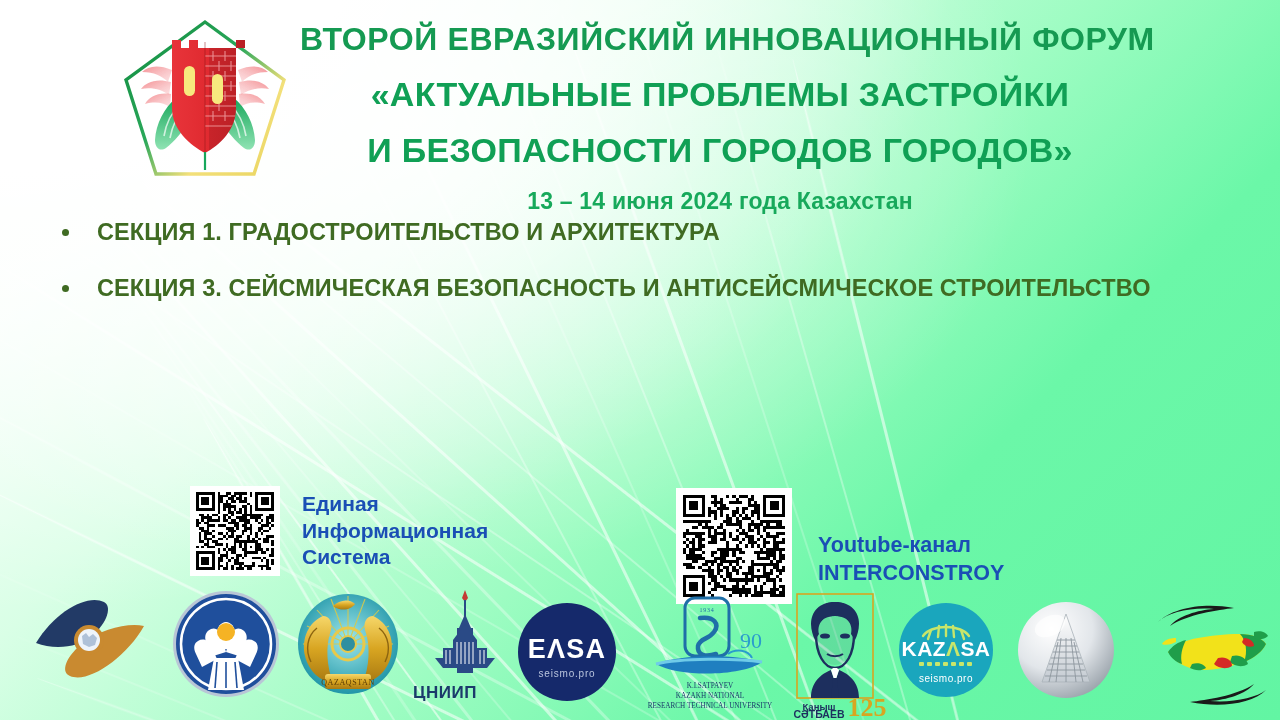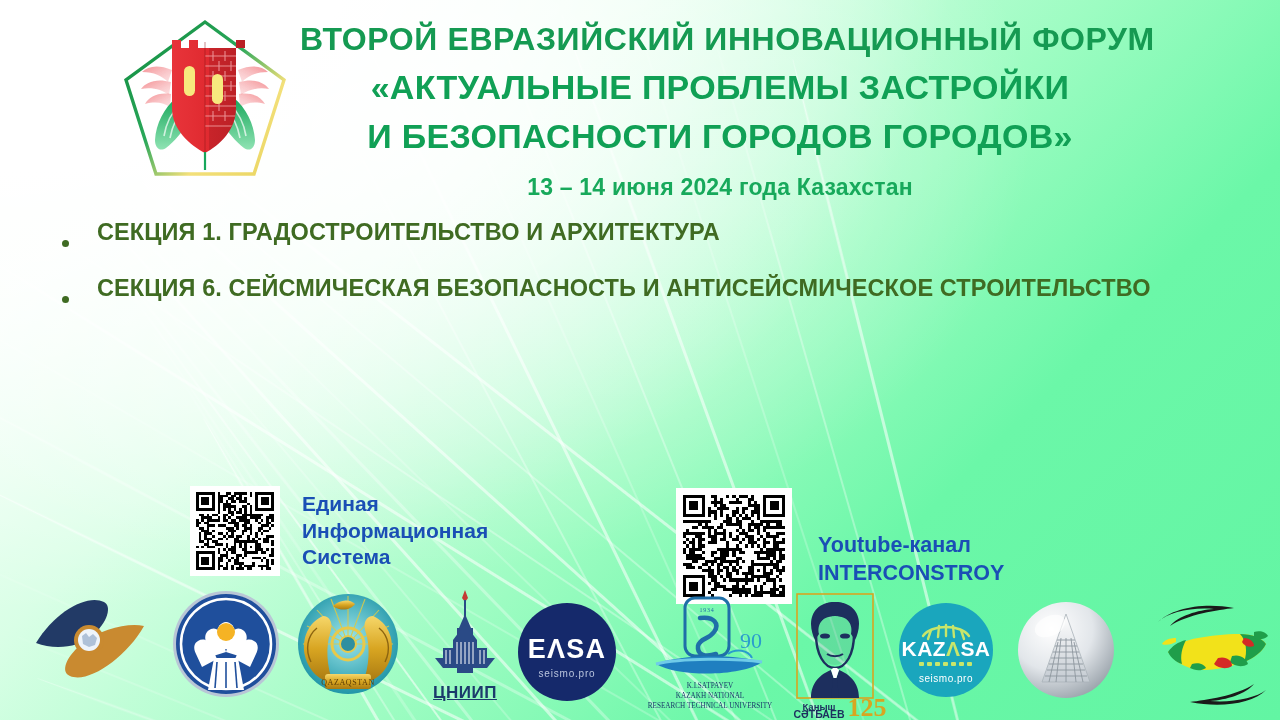--- a/index.html
+++ b/index.html
@@ -33,29 +33,29 @@
   #forum-logo{position:absolute;left:114px;top:12px;width:182px;height:178px;}
 
   
   #header{position:absolute;left:300px;top:22px;width:840px;text-align:center;}
   #header .kicker{
     color:#159a52;font-weight:bold;font-size:32px;letter-spacing:0.6px;
     line-height:1.12;margin:0 0 3px 0;white-space:nowrap;
   }
   #header .title{
     color:#10a055;font-weight:bold;font-size:34px;letter-spacing:0.3px;
-    line-height:1.16;margin:10px;white-space:nowrap;
+    line-height:1.16;margin:17px;white-space:nowrap;
   }
   #header .date{
     color:#17a95b;font-weight:bold;font-size:23px;margin-top:17px;letter-spacing:0.2px;text-align:center;
   }
 
   
   #sections{position:absolute;left:62px;top:218px;width:1140px;}
-  .sec-row{display:flex;align-items:flex-end;margin-bottom:27px;}
+  .sec-row{display:flex;align-items:flex-start;margin-bottom:27px;}
   .sec-row:last-child{margin-bottom:0;}
   .bullet{
     flex:0 0 auto;width:7px;height:7px;border-radius:50%;
     background:#3f6b22;margin:11px 28px 0 0;
   }
   .sec-text{
     color:#3f6b22;font-weight:bold;font-size:23.5px;line-height:1.24;
     letter-spacing:0.1px;
   }
 
@@ -69,21 +69,21 @@
   .qr-caption{
     color:#1a4fb5;font-weight:bold;font-size:21px;line-height:1.28;
     margin-left:22px;white-space:pre-line;
   }
   #qr-group-yt .qr-caption{margin-left:26px;font-size:21.5px;margin-top:28px;}
 
   
   #logo-strip{position:absolute;left:0;top:588px;width:1280px;height:132px;}
   .org{position:absolute;top:0;height:132px;}
   .org-cap{
-    text-align:center;font-weight:bold;color:#1b3a6b;text-decoration:underline;
+    text-align:left;font-weight:bold;color:#1b3a6b;
   }
   svg{display:block;}
 </style>
 </head>
 <body>
 
 <div id="slide">
 
   <div class="streaks" id="streaks">
       <div class="s s" style="left:-6%;top:-8%;width:1500px;height:3.2px;transform:rotate(38deg);"></div>
@@ -217,21 +217,21 @@
     <div class="date">13 – 14 июня 2024 года Казахстан</div>
   </div>
 
   <div id="sections">
     <div class="sec-row">
       <span class="bullet"></span>
       <span class="sec-text">СЕКЦИЯ 1. ГРАДОСТРОИТЕЛЬСТВО И АРХИТЕКТУРА</span>
     </div>
     <div class="sec-row">
       <span class="bullet"></span>
-      <span class="sec-text">СЕКЦИЯ 6. СЕЙСМИЧЕСКАЯ БЕЗОПАСНОСТЬ И АНТИСЕЙСМИЧЕСКОЕ СТРОИТЕЛЬСТВО</span>
+      <span class="sec-text">СЕКЦИЯ 3. СЕЙСМИЧЕСКАЯ БЕЗОПАСНОСТЬ И АНТИСЕЙСМИЧЕСКОЕ СТРОИТЕЛЬСТВО</span>
     </div>
   </div>
 
   <div id="qr-block">
 
     <div class="qr-group" id="qr-group-eis">
       <div class="qr-card small">
         <svg width="78" height="78" viewBox="0 0 29 29" shape-rendering="crispEdges" id="qr-eis">
             <rect width="29" height="29" fill="#ffffff"></rect>
             <rect x="0" y="0" width="1" height="1" fill="#000000"></rect>

